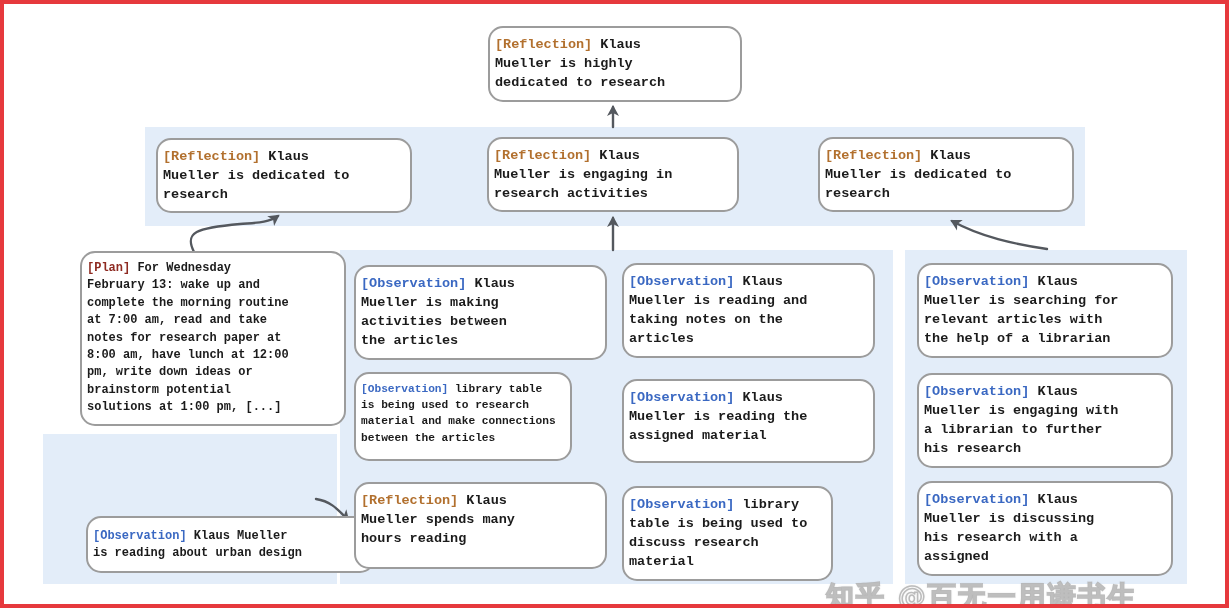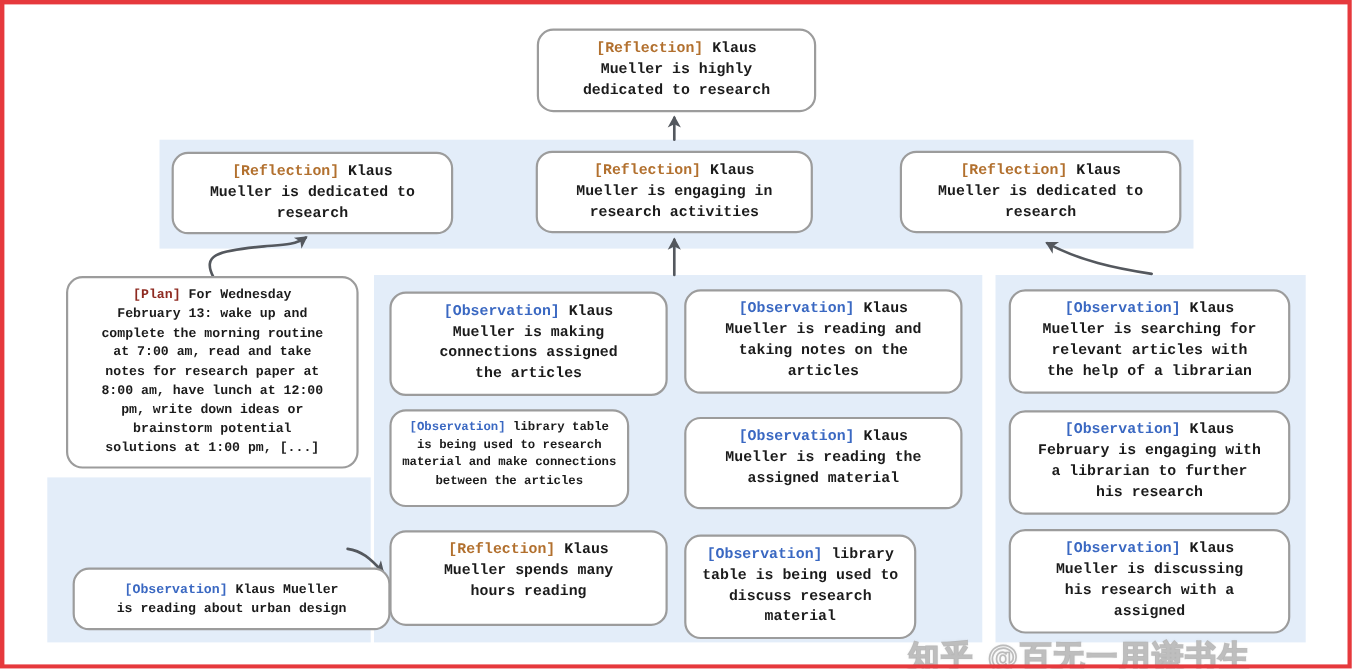--- a/index.html
+++ b/index.html
@@ -19,24 +19,24 @@
   }
   .frame{position:absolute;inset:0;border:4px solid var(--frame-border,#e6393d);z-index:50;pointer-events:none;}
   .band{position:absolute;background:var(--band-bg,#e3edf9);z-index:1;}
   .arrows{position:absolute;left:0;top:0;z-index:2;}
   .arrows path.link{stroke:var(--arrow,#54585e);stroke-width:2.4;fill:none;stroke-linecap:round;}
   .arrowhead{fill:var(--arrow,#54585e);}
   .node{
     position:absolute;z-index:10;background:#ffffff;
     border:2.5px solid var(--node-border,#9c9c9c);border-radius:15px;
     padding:7px 5px;box-sizing:border-box;
-    font-weight:bold;color:var(--text-color,#1b1b1b);text-align:center;
+    font-weight:bold;color:var(--text-color,#1b1b1b);
   }
   .fs14{font-size:13.5px;line-height:1.42;}
-  .fs12{font-size:12px;line-height:1.45;}
+  .fs12{font-size:12px;line-height:1.45;margin-left:20px;}
   .fs11{font-size:11.2px;line-height:1.45;}
   .lo{padding-top:10px;}
   .tag{font-weight:bold;}
   .tag-reflection{color:var(--tag-reflection,#b2702e);}
   .tag-plan{color:var(--tag-plan,#8e2a21);}
   .tag-observation{color:var(--tag-observation,#3a68c2);}
   .body{white-space:pre-wrap;}
   .watermark{
     position:absolute;left:826px;top:538px;z-index:20;white-space:nowrap;
     font-family:"DejaVu Sans",sans-serif;font-weight:bold;font-size:28px;letter-spacing:2px;
@@ -112,21 +112,21 @@
   <div class="node fs12 lo" style="left:66px;top:516px;width:289px;min-height:57px">
     <span class="tag tag-observation">[Observation]</span>
     <span class="body">Klaus Mueller
 is reading about urban design</span>
   </div>
 
   <div class="node fs14" style="left:354px;top:265px;width:253px;min-height:91px">
     <span class="tag tag-observation">[Observation]</span>
     <span class="body">Klaus
 Mueller is making
-connections assigned
+activities between
 the articles</span>
   </div>
   <div class="node fs11" style="left:354px;top:372px;width:218px;min-height:89px">
     <span class="tag tag-observation">[Observation]</span>
     <span class="body">library table
 is being used to research
 material and make connections
 between the articles</span>
   </div>
   <div class="node fs14" style="left:354px;top:482px;width:253px;min-height:87px">
@@ -159,21 +159,21 @@
   <div class="node fs14" style="left:917px;top:263px;width:256px;min-height:92px">
     <span class="tag tag-observation">[Observation]</span>
     <span class="body">Klaus
 Mueller is searching for
 relevant articles with
 the help of a librarian</span>
   </div>
   <div class="node fs14" style="left:917px;top:373px;width:256px;min-height:94px">
     <span class="tag tag-observation">[Observation]</span>
     <span class="body">Klaus
-February is engaging with
+Mueller is engaging with
 a librarian to further
 his research</span>
   </div>
   <div class="node fs14" style="left:917px;top:481px;width:256px;min-height:93px">
     <span class="tag tag-observation">[Observation]</span>
     <span class="body">Klaus
 Mueller is discussing
 his research with a
 assigned</span>
   </div>

